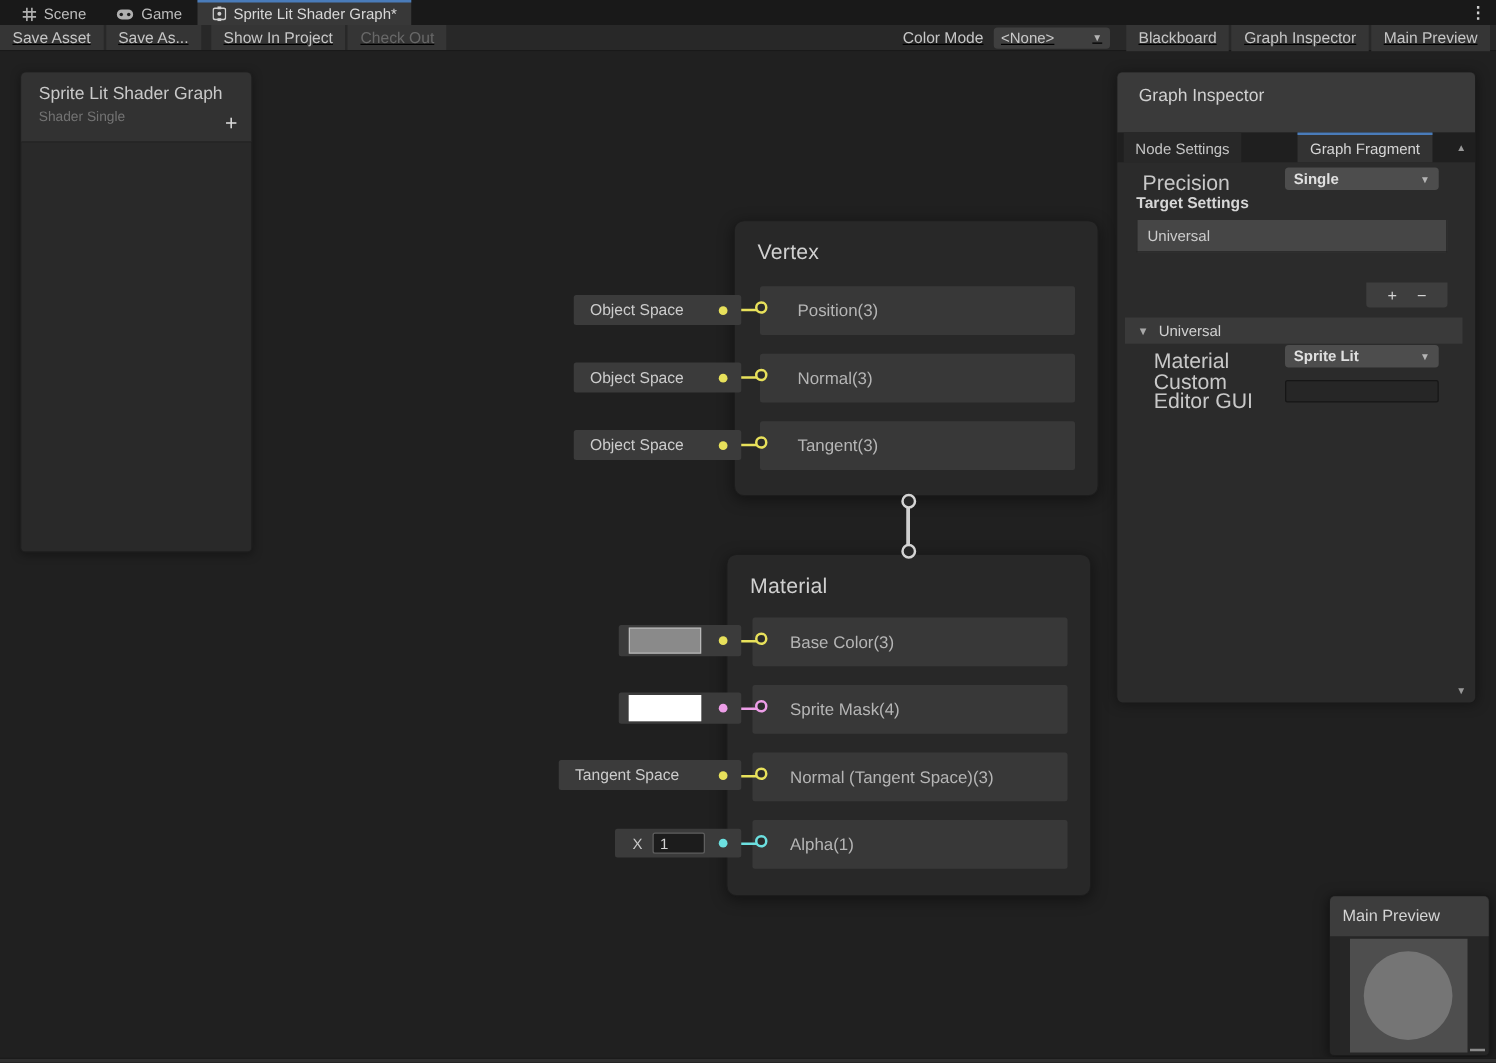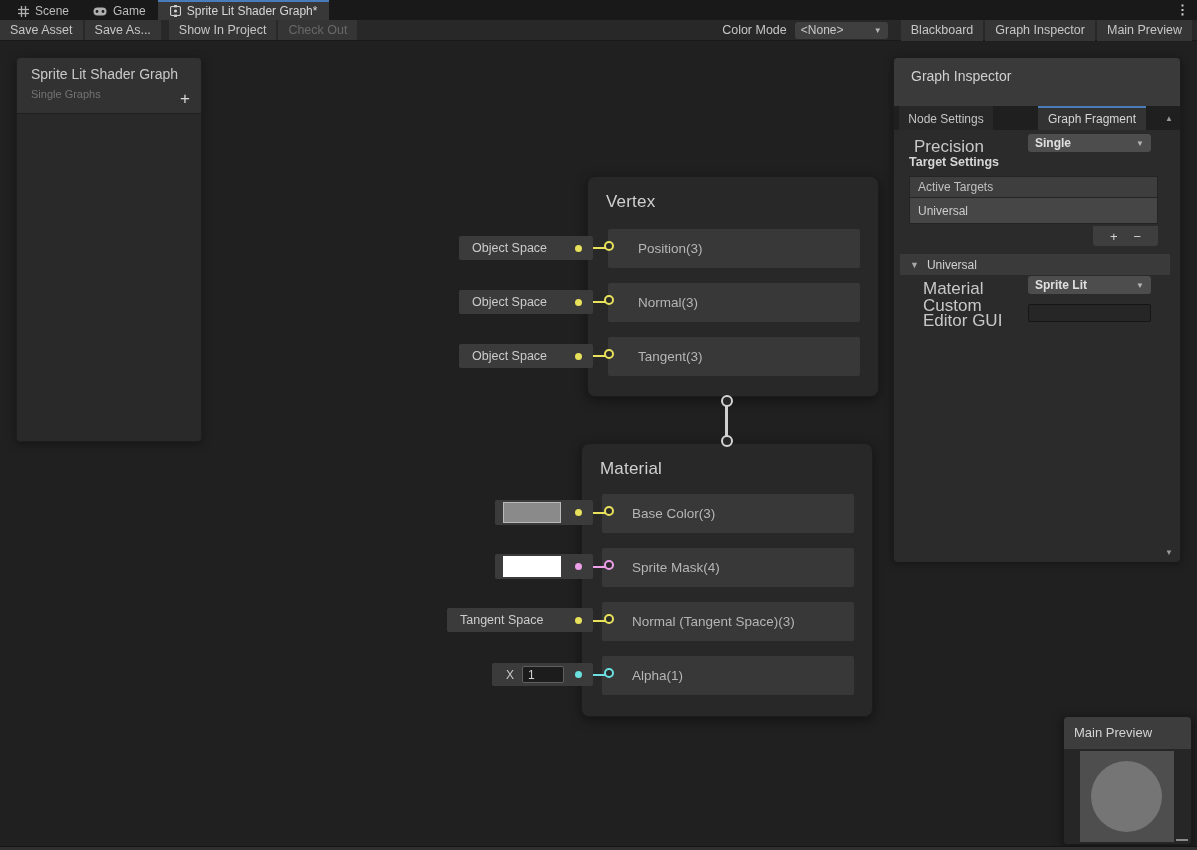--- a/index.html
+++ b/index.html
@@ -9,21 +9,21 @@
 
   
   .tabbar { position:absolute; left:0; top:0; width:1197px; height:20px; background:#191919; display:flex; align-items:stretch; }
   .tab { display:inline-flex; align-items:center; gap:6px; padding:0 12px; font-size:12px; color:#bdbdbd; border-top:2px solid transparent; cursor:default; }
   .tab.first { margin-left:6px; }
   .tab.active { background:#383838; border-top:2px solid #4a7cba; color:#d8d8d8; }
   .tab svg { display:block; }
   .kebab { position:absolute; right:8px; top:0; height:20px; line-height:20px; color:#cfcfcf; font-size:13px; font-weight:bold; }
 
   
-  .toolbar { position:absolute; left:0; top:20px; width:1197px; height:21px; background:#282828; border-bottom:1px solid #191919; display:flex; align-items:stretch; }
+  .toolbar { position:absolute; left:0; top:20px; width:1197px; height:21px; background:#282828; border-bottom:1px solid #191919; display:flex; align-items:stretch;text-decoration:underline; }
   .tbtn { background:#353535; color:#c6c6c6; font-size:12.5px; padding:0 10px; margin-right:2px; display:flex; align-items:center; white-space:nowrap; }
   .tbtn.disabled { color:#686868; }
   .tbtn.gap { margin-left:6px; }
   .tb-right { margin-left:auto; display:flex; align-items:center; }
   .cm-label { color:#c6c6c6; font-size:12.5px; margin-right:8px; }
   .cm-dd { width:93px; height:17px; background:#3f3f3f; border-radius:3px; display:flex; align-items:center; justify-content:space-between; padding:0 6px; color:#c9c9c9; font-size:12px; margin-right:13px; }
   .dd-arrow { font-size:8px; color:#b5b5b5; }
   .tb-right .tbtn { height:21px; }
   .tb-right .tbtn:last-child { margin-right:5px; }
 
@@ -145,21 +145,21 @@
       </div>
       <div class="tbtn">Blackboard</div>
       <div class="tbtn">Graph Inspector</div>
       <div class="tbtn">Main Preview</div>
     </div>
   </div>
 
   <div class="blackboard">
     <div class="bb-header">
       <div class="bb-title">Sprite Lit Shader Graph</div>
-      <div class="bb-sub">Single Graphs</div>
+      <div class="bb-sub">Shader Single</div>
       <div class="bb-add">+</div>
     </div>
   </div>
 
   <div class="node" style="left:587px; top:176px; width:292px; height:221px;">
     <div class="node-title">Vertex</div>
     <div class="node-row" style="top:52px;">
       <span class="row-label">Position(3)</span>
     </div>
     <div class="node-row" style="top:106px;">
@@ -249,21 +249,20 @@
     </div>
     <div class="gi-body">
       <span class="gi-row-label" style="left:20px; top:7px;">Precision</span>
       <div class="gi-dd" style="top:4px;text-align:right;">
         <span class="val">Single</span>
         <span class="dd-arrow">▼</span>
       </div>
       <span class="gi-bold-header" style="top:25px;">Target Settings</span>
 
       <div class="at-list" style="top:46px;">
-        <div class="at-header">Active Targets</div>
         <div class="at-item">Universal</div>
       </div>
       <div class="at-buttons" style="top:96px;">
         <span>+</span>
         <span>−</span>
       </div>
 
       <div class="foldout" style="top:124px;">
         <span class="tri">▼</span>
         <span class="fo-label">Universal</span>

